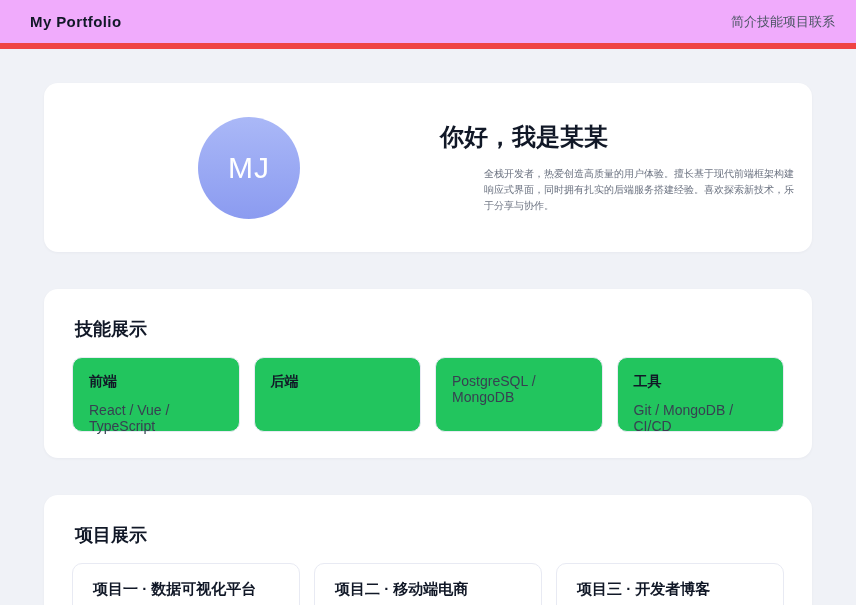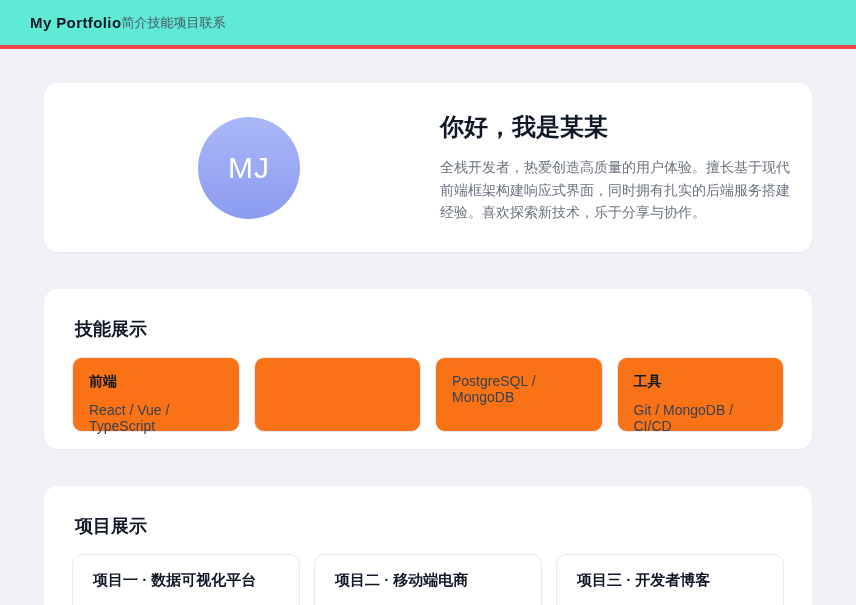--- a/index.html
+++ b/index.html
@@ -5,24 +5,25 @@
   * { margin:0; padding:0; box-sizing:border-box; }
   html,body { width:856px; height:605px; overflow:hidden; }
   body {
     font-family:"Liberation Sans","DejaVu Sans",sans-serif;
     background:#f0f2f7;
     color:#111827;
   }
   
   .header {
     height:49px;
-    background:#5eead4;
-    border-bottom:4px solid #ef4444;
+    background:#f0abfc;
+    border-bottom:6px solid #ef4444;
     display:flex;
     align-items:center;
+    justify-content:space-between;
     padding:0 21px 0 30px;
   }
   .logo {
     font-size:15px;
     font-weight:bold;
     letter-spacing:.4px;
     color:#111827;
     cursor:pointer;
   }
   .nav { display:flex; }
@@ -57,36 +58,37 @@
     letter-spacing:1px;
   }
   .hero-text { margin-left:140px; width:356px; }
   .hero-title {
     font-size:24px;
     font-weight:bold;
     color:#111827;
     margin-bottom:13px;
   }
   .hero-desc {
-    font-size:14px;
+    font-size:10px;
     line-height:1.62;
     color:#6b7280;
+    margin-left:44px;
   }
   
-  .section { margin-top:37px; padding:28px 28px 17px 28px; }
+  .section { margin-top:37px; padding:28px 28px 26px 28px; }
   .section-heading {
     font-size:18px;
     font-weight:bold;
     color:#111827;
     margin:0 3px 16px 3px;
   }
   
   .skills-grid { display:grid; grid-template-columns:repeat(4,1fr); gap:14px; }
   .skill-card {
-    background:#f97316;
+    background:#22c55e;
     border:1px solid #e8eaf3;
     border-radius:10px;
     padding:15px 16px 16px 16px;
     height:75px;
   }
   .skill-title { font-size:14px; font-weight:bold; color:#111827; margin-bottom:11px; }
   .skill-detail { font-size:14px; color:#374151; }
   
   .projects-grid { display:grid; grid-template-columns:repeat(3,1fr); gap:14px; }
   .project-card {
@@ -122,20 +124,21 @@
   </section>
 
   <section class="card-section section">
     <h2 class="section-heading">技能展示</h2>
     <div class="skills-grid">
       <div class="skill-card">
         <div class="skill-title">前端</div>
         <div class="skill-detail">React / Vue / TypeScript</div>
       </div>
       <div class="skill-card">
+        <div class="skill-title">后端</div>
       </div>
       <div class="skill-card">
         <div class="skill-detail">PostgreSQL / MongoDB</div>
       </div>
       <div class="skill-card">
         <div class="skill-title">工具</div>
         <div class="skill-detail">Git / MongoDB / CI/CD</div>
       </div>
     </div>
   </section>

